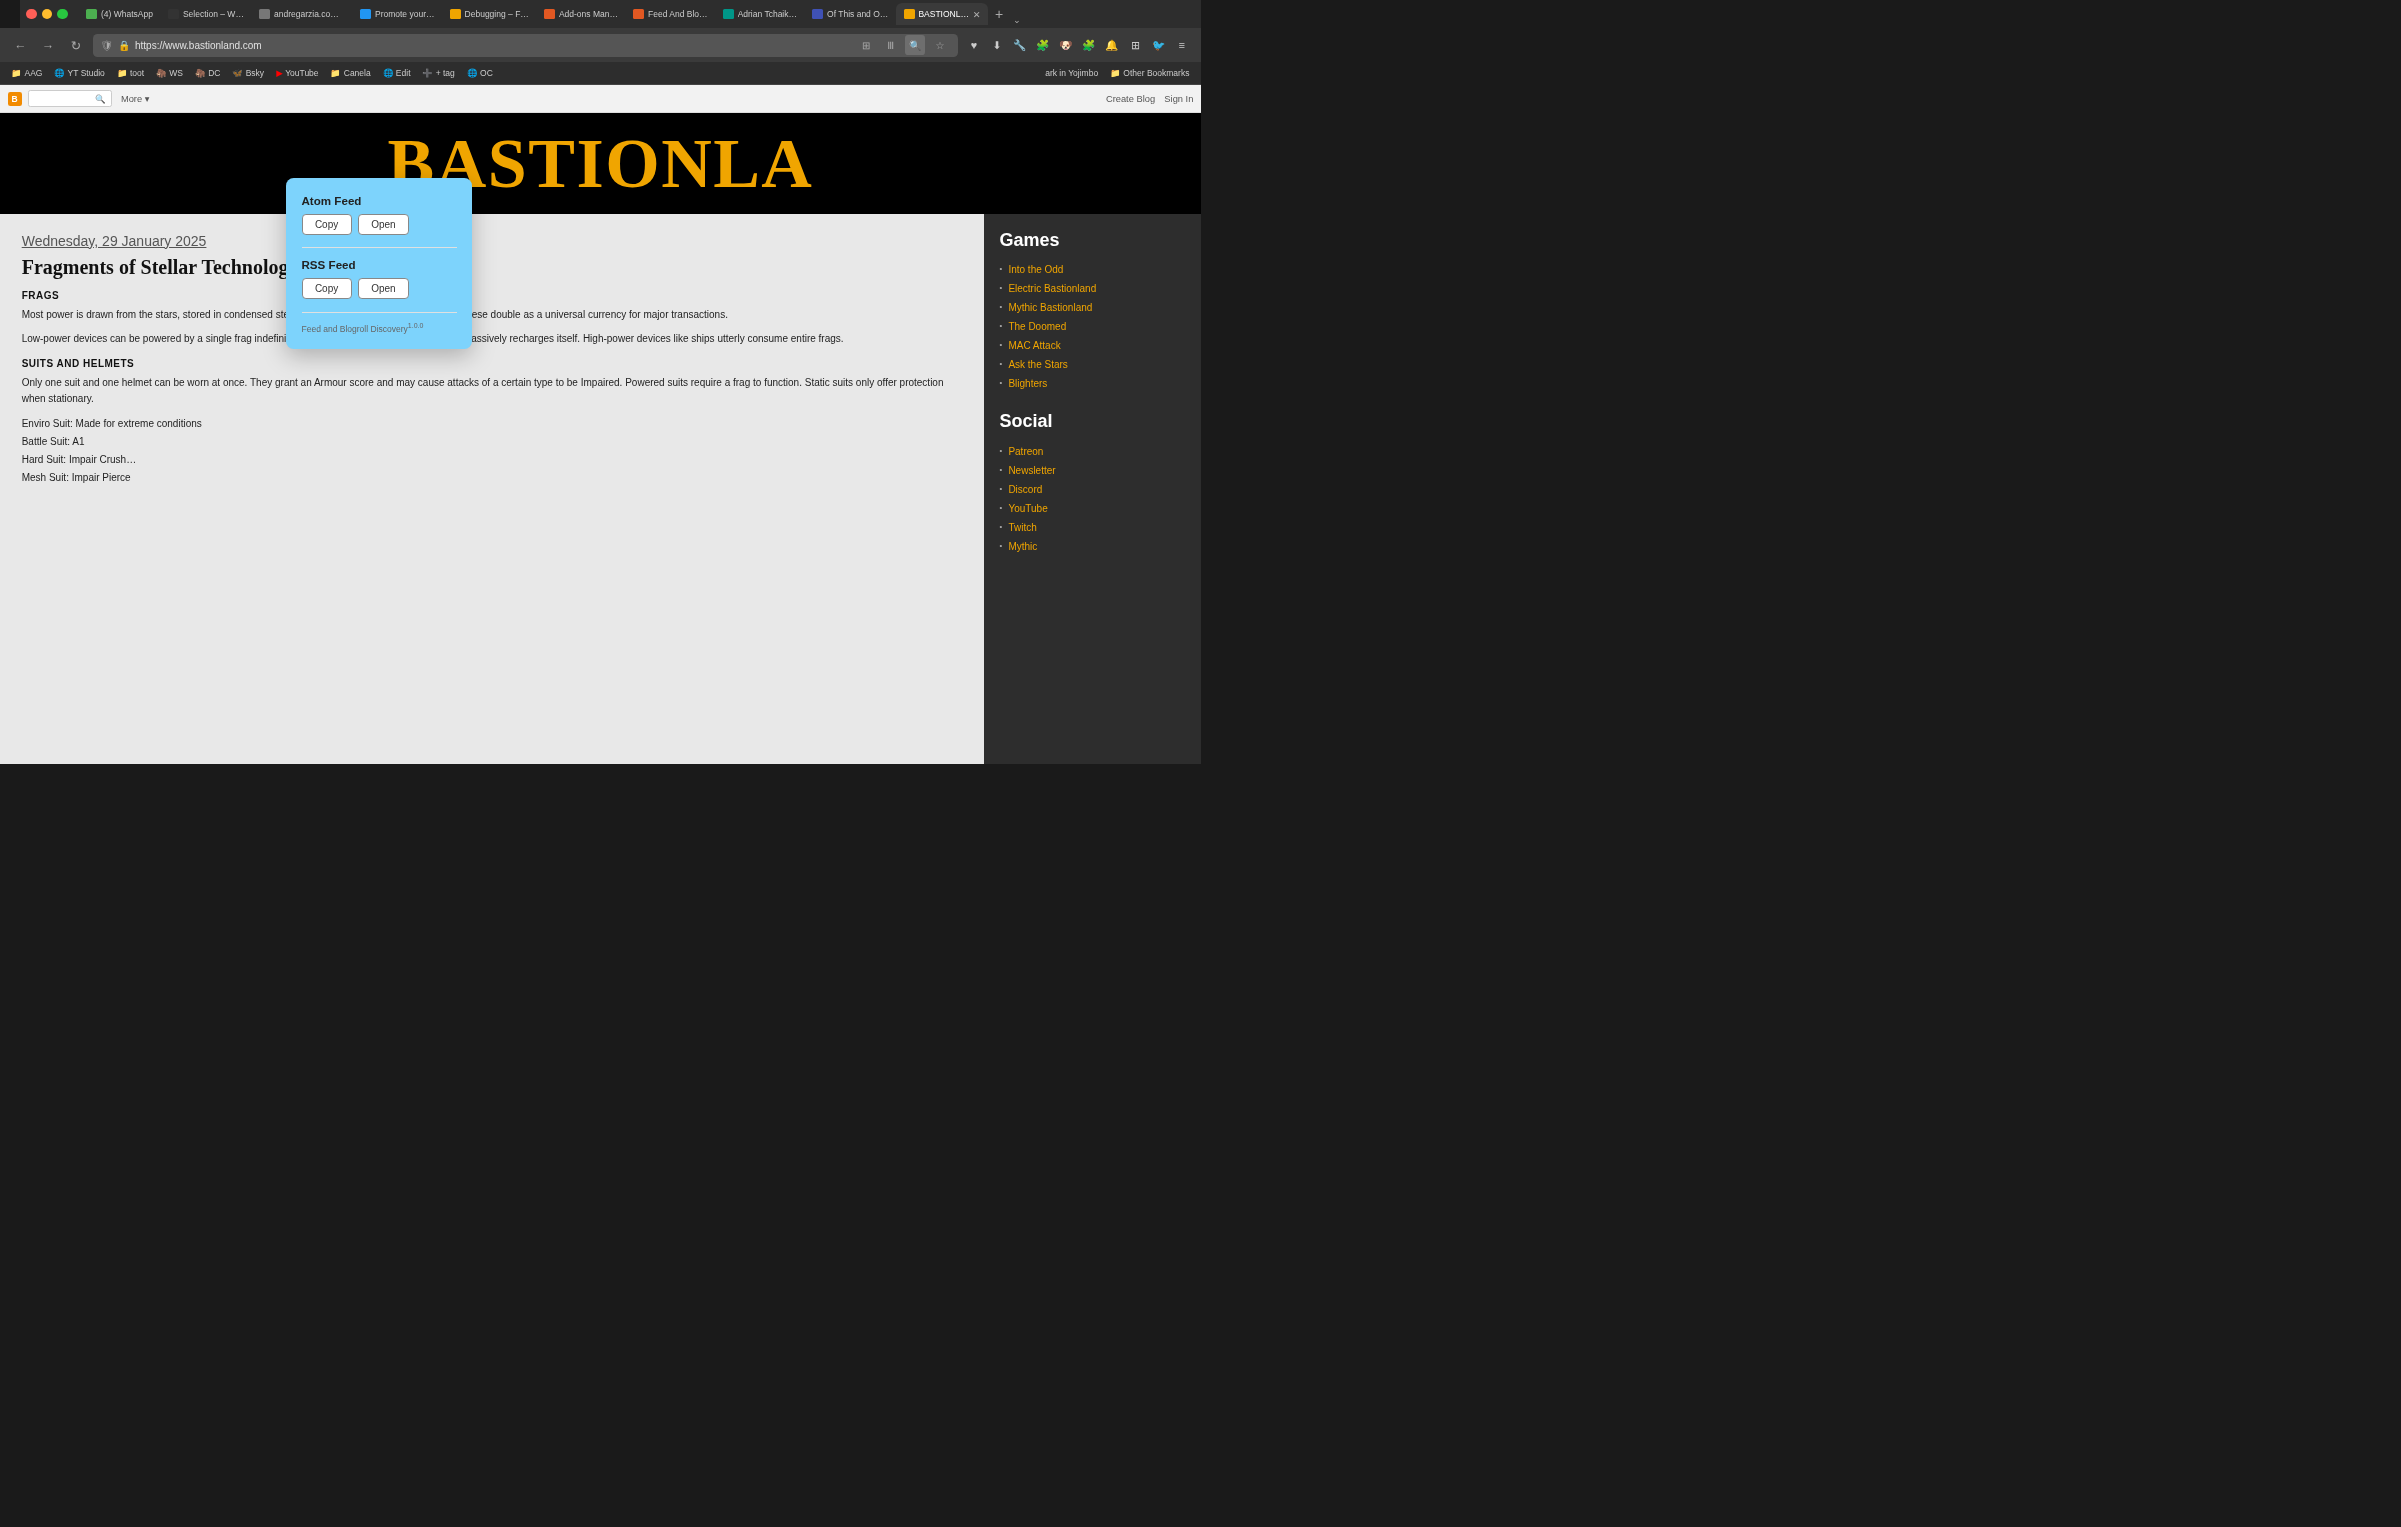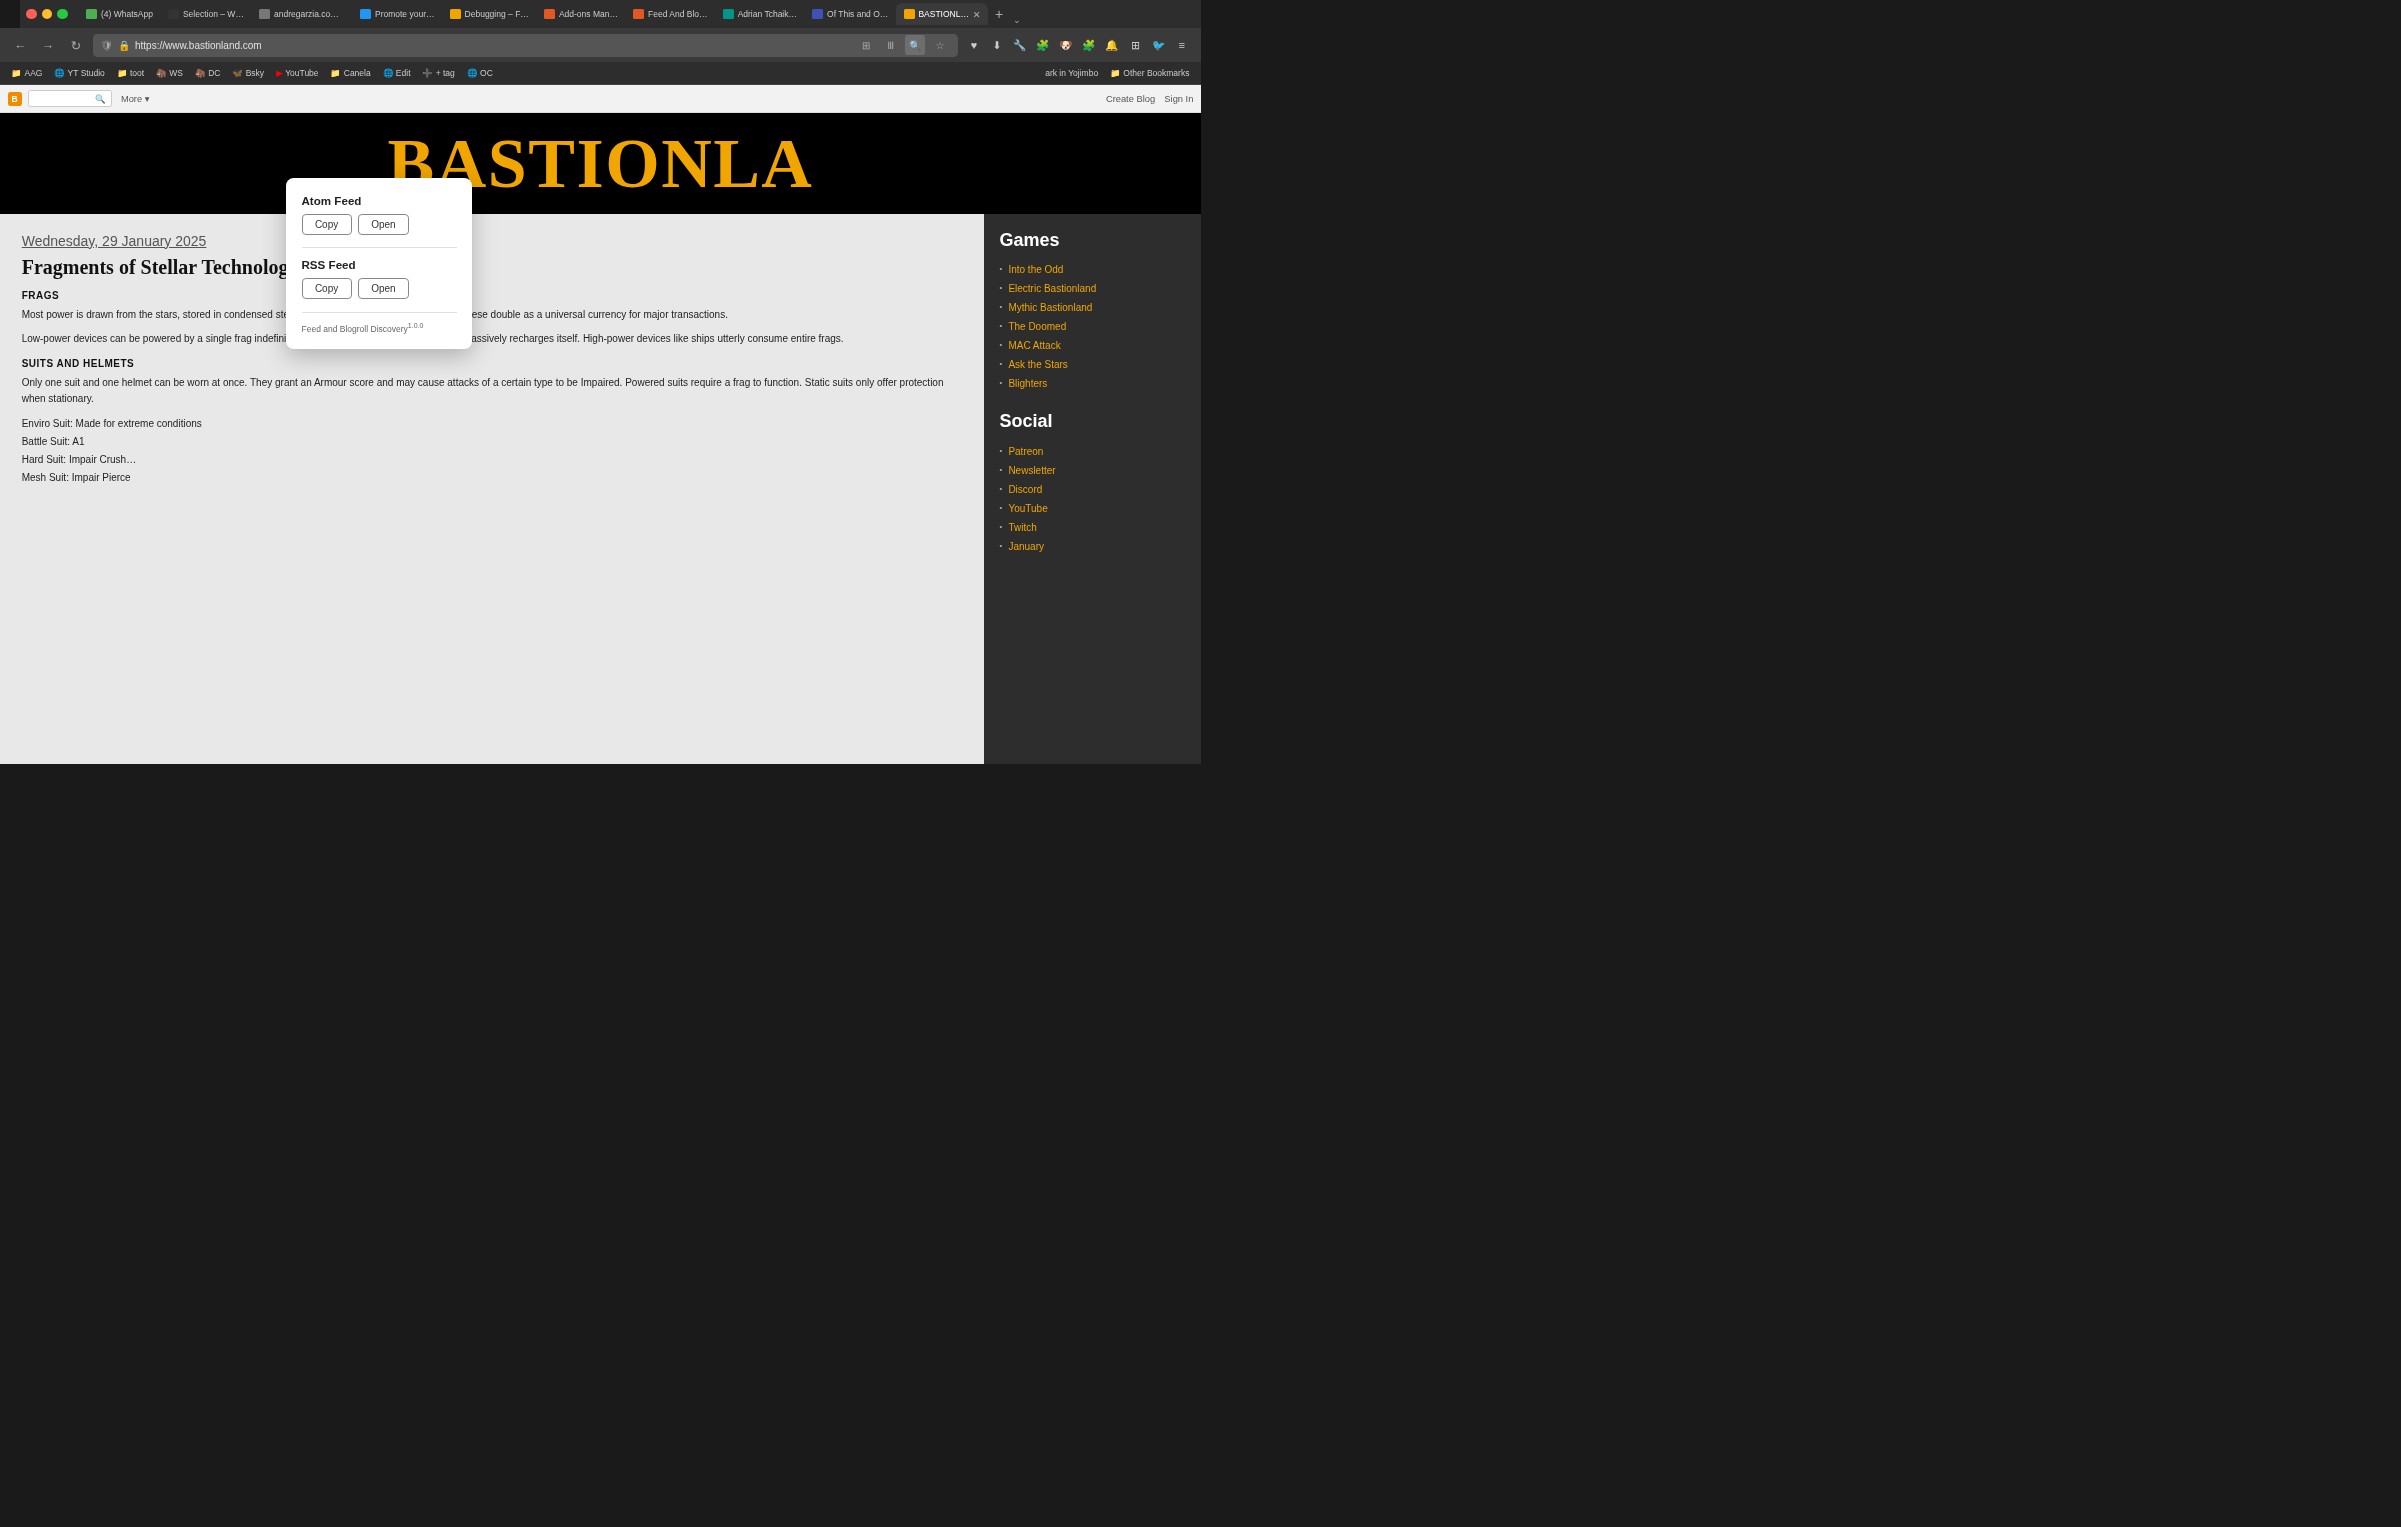--- a/index.html
+++ b/index.html
@@ -67,21 +67,21 @@
     .article-para { font-size: 10px; color: #222; line-height: 1.6; margin-bottom: 7.7px; }
     .article-list-item { font-size: 10px; color: #222; line-height: 1.8; }
 
     .sidebar { width: 217px; background: #2d2d2d; padding: 15.5px 15.5px; flex-shrink: 0; }
     .sidebar-section-title { font-size: 18px; font-weight: bold; color: #fff; margin-bottom: 9.3px; }
     .sidebar-link { display: flex; align-items: center; gap: 6.2px; color: #f0a500; font-size: 10px; line-height: 1.9; cursor: pointer; }
     .sidebar-bullet { color: #aaa; font-size: 7.7px; }
     .sidebar-section { margin-bottom: 18.6px; }
 
     
-    .feed-popup { position: absolute; top: 93px; left: 286px; background: #ffffff; border-radius: 7.7px; box-shadow: 0 6.2px 23px rgba(0,0,0,0.25); width: 186px; padding: 15.5px; z-index: 100; }
+    .feed-popup { position: absolute; top: 93px; left: 286px; background: #7dd3fc; border-radius: 7.7px; box-shadow: 0 6.2px 23px rgba(0,0,0,0.25); width: 186px; padding: 15.5px; z-index: 100; }
     .feed-section { margin-bottom: 12.4px; }
     .feed-section-title { font-size: 11.6px; font-weight: 600; color: #222; margin-bottom: 7.7px; }
     .feed-buttons { display: flex; gap: 6.2px; }
     .feed-btn { padding: 3.9px 12.4px; border-radius: 3.9px; border: 1.2px solid #888; background: white; font-size: 10px; color: #333; cursor: pointer; }
     .feed-divider { border: none; border-top: 0.8px solid #e0e0e0; margin: 9.3px 0; }
     .feed-footer { font-size: 8.5px; color: #666; }
     .feed-footer sup { font-size: 7px; }
 
     
     .fav-orange { background: #f0a500; }
@@ -325,21 +325,21 @@
             <div class="sidebar-link">
               <span class="sidebar-bullet">•</span>
               <span>YouTube</span>
             </div>
             <div class="sidebar-link">
               <span class="sidebar-bullet">•</span>
               <span>Twitch</span>
             </div>
             <div class="sidebar-link">
               <span class="sidebar-bullet">•</span>
-              <span>January</span>
+              <span>Mythic</span>
             </div>
           </div>
         </div>
       </div>
     </div>
 
     <div class="feed-popup">
       <div class="feed-section">
         <div class="feed-section-title">Atom Feed</div>
         <div class="feed-buttons">

